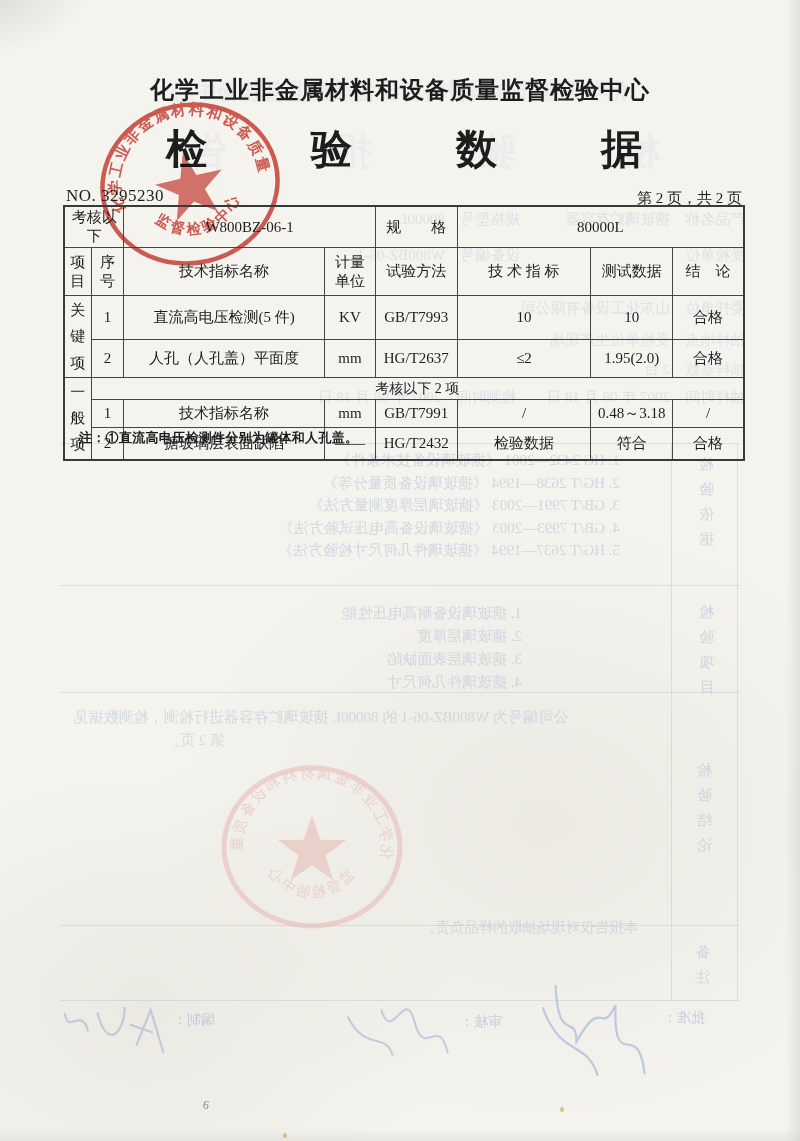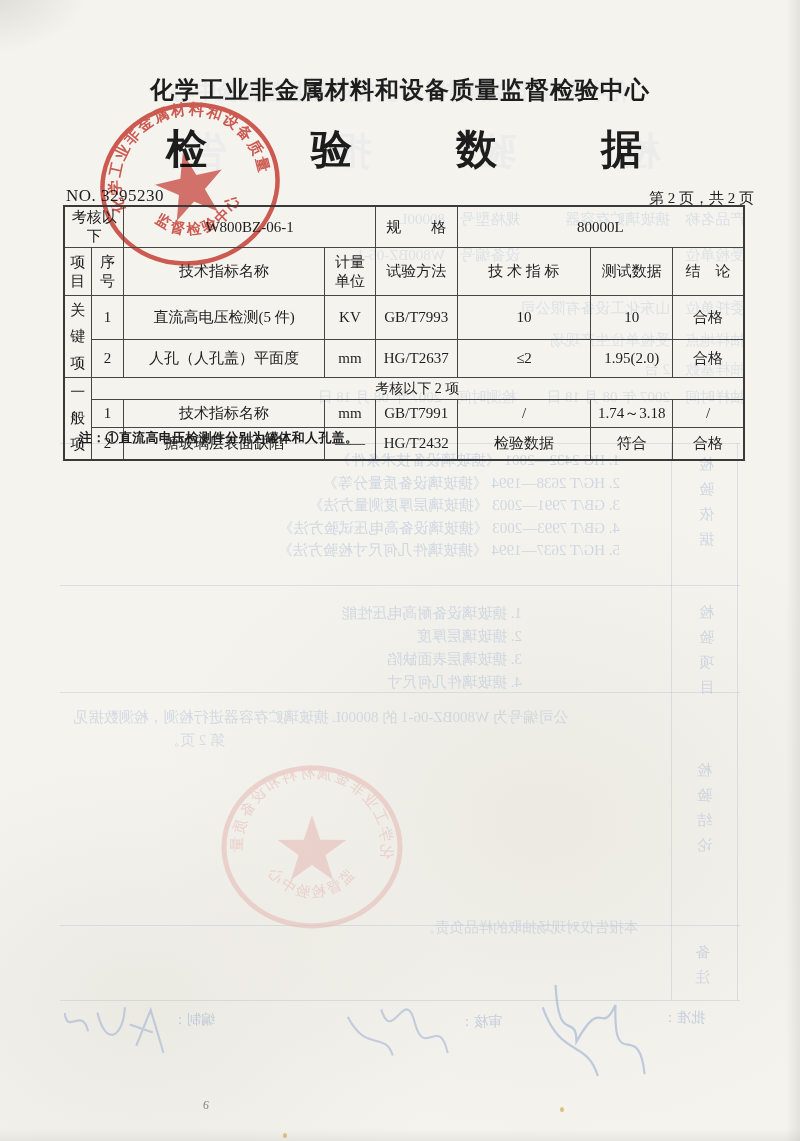--- a/index.html
+++ b/index.html
@@ -23,21 +23,21 @@
              white-space:normal;word-break:break-all;color:#b2c1d8;opacity:.55;}
   .bt-list div{white-space:nowrap;}
   .sig-label{font-size:14px;color:#9fb2cf;opacity:.55;}
   
   .front{position:absolute;inset:0;}
   .org-title{position:absolute;top:74px;left:0;width:800px;text-align:center;
     font-family:"Liberation Sans",sans-serif;font-weight:bold;font-size:24px;letter-spacing:1px;}
   .doc-title{position:absolute;top:122px;left:166px;font-family:Liberation Sans, sans-serif;
     font-weight:bold;font-size:41px;letter-spacing:104px;white-space:nowrap;}
   .report-no{position:absolute;top:186px;left:66px;font-size:17px;letter-spacing:.5px;}
-  .page-info{position:absolute;top:189px;left:16px;width:738px;text-align:right;font-size:15px;}
+  .page-info{position:absolute;top:189px;left:4px;width:738px;text-align:right;font-size:15px;}
   table.main{position:absolute;top:205px;left:63px;width:682px;border-collapse:collapse;
     table-layout:fixed;font-size:15px;}
   table.main td{border:1.5px solid #454545;text-align:center;vertical-align:middle;
     padding:1px 3px;overflow:hidden;}
   table.main{border:2px solid #3a3a3a;}
   td.tl{text-align:left;padding-left:9px;}
   td.pre{white-space:pre-line;line-height:1.25;}
   td.vgroup{white-space:pre-line;line-height:1.75;font-size:15px;}
   .footnote{position:absolute;top:429px;left:64px;font-size:13px;font-weight:600;letter-spacing:.3px;margin-left:15px;}
   .pencil{position:absolute;top:1098px;left:203px;font-size:12px;color:#8b8b80;transform:rotate(8deg);}
@@ -208,21 +208,21 @@
 般
 项</td>
         <td colspan="7" style="font-size:14px;">考核以下 2 项</td>
       </tr>
       <tr style="height:25px;">
         <td>1</td>
         <td class="tl">技术指标名称</td>
         <td>mm</td>
         <td>GB/T7991</td>
         <td>/</td>
-        <td>1.74～3.18</td>
+        <td>0.48～3.18</td>
         <td>/</td>
       </tr>
       <tr style="height:30px;">
         <td>2</td>
         <td class="tl">搪玻璃层表面缺陷</td>
         <td>——</td>
         <td>HG/T2432</td>
         <td>检验数据</td>
         <td>符合</td>
         <td>合格</td>

